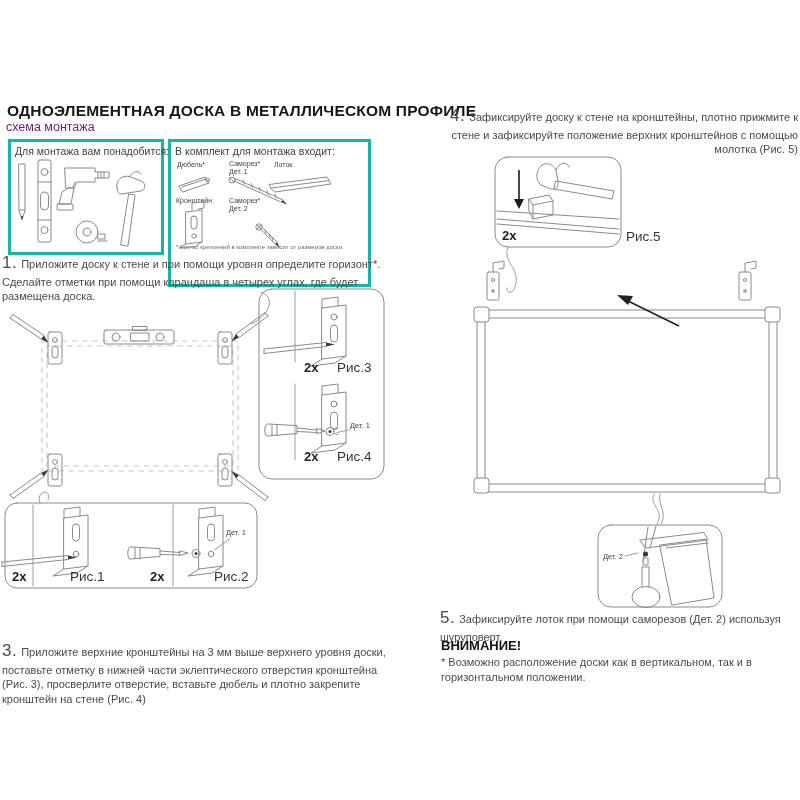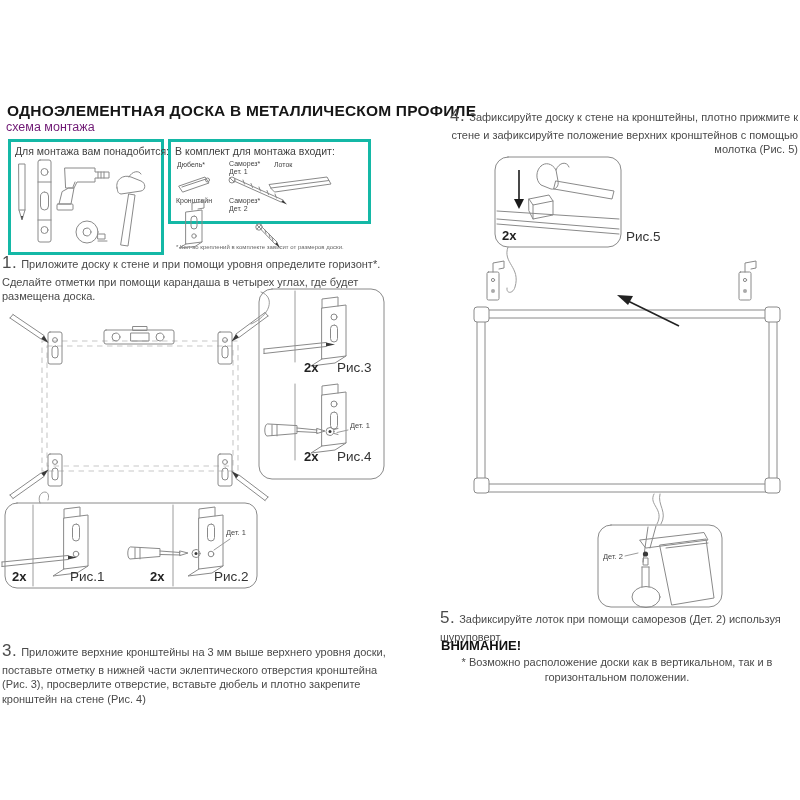--- a/index.html
+++ b/index.html
@@ -6,21 +6,21 @@
   body{width:800px;height:800px;position:relative;overflow:hidden;
        font-family:"Liberation Sans",sans-serif;color:#454545;}
   .doc-title{position:absolute;left:7px;top:102px;width:640px;
              font-size:15.5px;font-weight:700;color:#161616;letter-spacing:.2px;}
   .doc-subtitle{position:absolute;left:6px;top:120px;font-size:12.5px;color:#701a75;}
   .info-box{position:absolute;border:3px solid #14b8a6;background:#fff;box-sizing:border-box;}
   .box-title{position:absolute;left:4px;top:3px;font-size:10.5px;color:#3f3f3f;white-space:nowrap;}
   .step{position:absolute;margin:0;font-size:11px;line-height:1.33;color:#4a4a4a;}
   .step .num{font-size:17px;color:#4c4c4c;margin-right:4px;letter-spacing:.5px;}
   .warn-title{position:absolute;font-size:13px;font-weight:700;color:#111;}
-  .warn-text{position:absolute;font-size:11px;line-height:1.35;color:#4a4a4a;text-align:center;}
+  .warn-text{position:absolute;font-size:11px;line-height:1.35;color:#4a4a4a;}
   svg{position:absolute;overflow:visible;}
   svg text{font-family:"Liberation Sans",sans-serif;}
   .ln{stroke:#8a8a8a;fill:none;stroke-width:1;stroke-linecap:round;stroke-linejoin:round;}
   .lnlight{stroke:#9c9c9c;fill:none;stroke-width:1;stroke-linecap:round;}
   .dash{stroke:#c8c8c8;fill:none;stroke-width:1.1;stroke-dasharray:5.5 4.5;}
   .fillDark{fill:#3a3a3a;stroke:none;}
   .fig-qty{font-size:13px;font-weight:700;fill:#222;}
   .fig-label{font-size:13.5px;fill:#333;}
   .det-label{font-size:7.5px;fill:#444;}
   .kit-label{font-size:7px;fill:#3f3f3f;}
@@ -63,21 +63,21 @@
           <path class="ln" d="M87,83 H96"></path>
       </g>
       <g>
         <path class="ln" d="M106,30 C104,22 112,16 120,19 L130,23 C135,25 135,32 130,33 L110,36 C106,35 107,33 106,30 Z"></path>
         <path class="ln" d="M118,19 C121,13 128,12 130,16"></path>
         <path class="ln" d="M118,36 L124,37 L117,88 L110,87 Z"></path>
       </g>
     </svg>
   </div>
 
-  <div class="info-box" style="left:168px;top:139px;width:203px;height:85px;">
+  <div class="info-box" style="left:168px;top:139px;width:203px;height:148px;">
     <div class="box-title">В комплект для монтажа входит:</div>
     <svg width="203" height="116" viewBox="0 0 203 116" style="left:0;top:0;">
       <text class="kit-label" x="6" y="25">Дюбель*</text>
       <text class="kit-label" x="58" y="24">Саморез*</text>
       <text class="kit-label" x="58" y="32">Дет. 1</text>
       <text class="kit-label" x="103" y="25">Лоток</text>
       <text class="kit-label" x="5" y="61">Кронштейн</text>
       <text class="kit-label" x="58" y="61">Саморез*</text>
       <text class="kit-label" x="58" y="69">Дет. 2</text>
       <text class="kit-note" x="5" y="107">* Кол-во креплений в комплекте зависит от размеров доски.</text>

